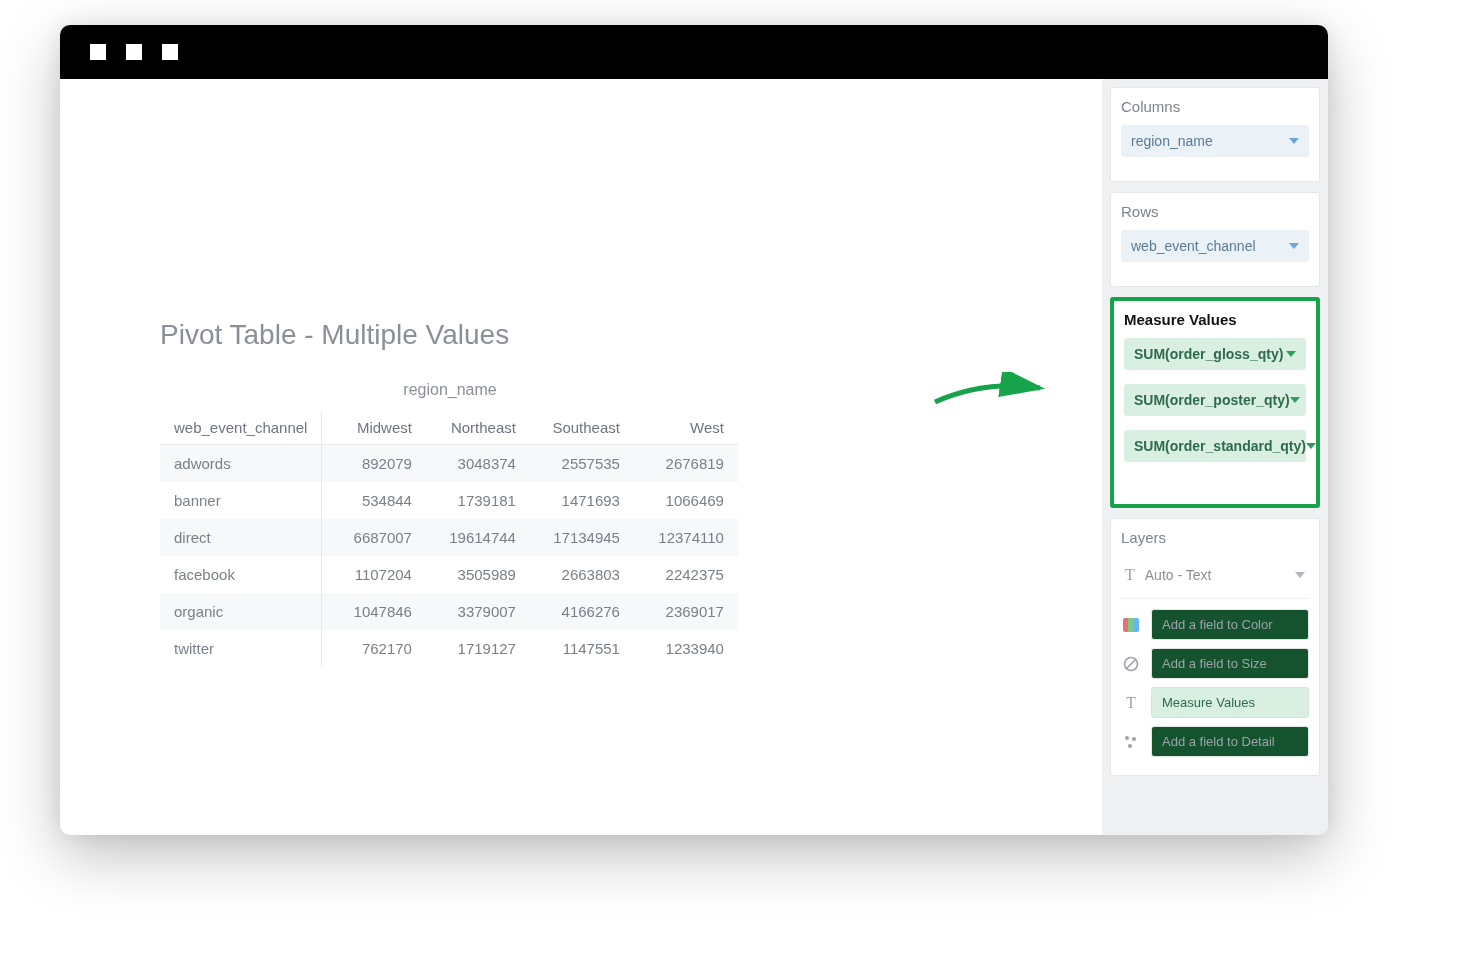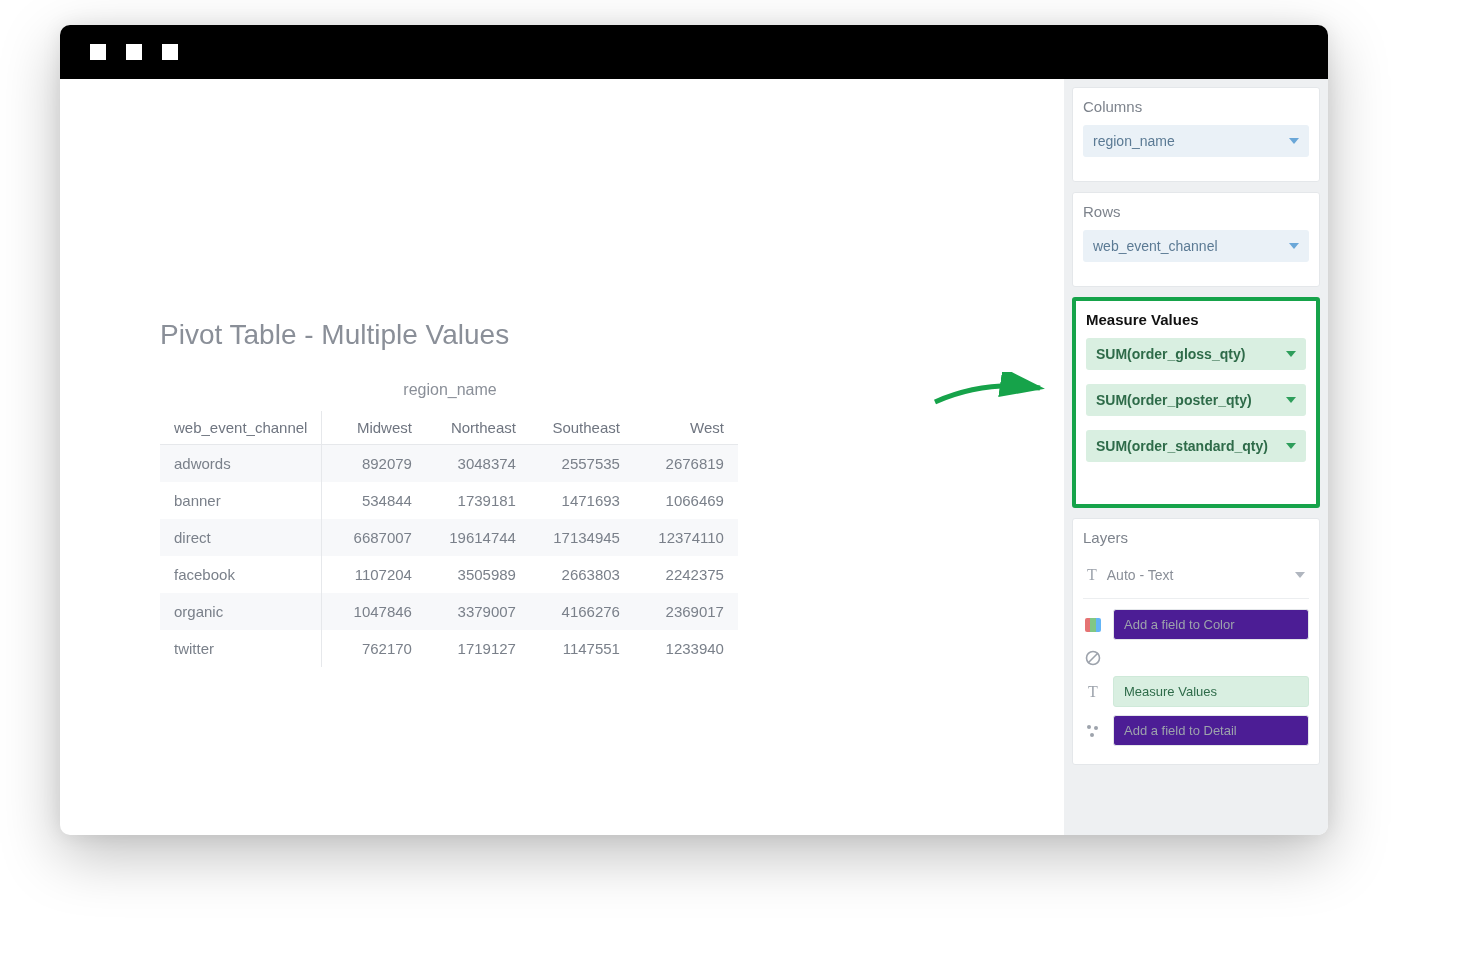--- a/index.html
+++ b/index.html
@@ -75,21 +75,21 @@
     font-weight: 500;
     color: #7a808a;
     border-right: 1px solid #e6e8eb;
     margin-top: 8px;
   }
   table.pivot tbody tr:nth-child(odd) { background: #f7f8fa; }
   table.pivot tbody tr:nth-child(even) { background: #fff; }
 
   
   .sidebar {
-    width: 264px;
+    width: 226px;
     background: #eef0f2;
     padding: 8px;
     display: flex; flex-direction: column; gap: 10px;
     position: relative;
   }
   .panel {
     background: #fff;
     border: 1px solid #e4e7ea;
     border-radius: 3px;
     padding: 10px 10px 18px 10px;
@@ -170,21 +170,21 @@
     margin-bottom: 8px;
   }
   .layer-icon {
     width: 20px; height: 20px; display: flex; align-items: center; justify-content: center;
     color: #9da3ac;
     flex-shrink: 0;
   }
   .layer-field {
     flex: 1;
     border: 1px solid #e4e7ea;
-    background: #4c1d95;
+    background: #14532d;
     border-radius: 3px;
     padding: 7px 10px;
     font-size: 13px;
     color: #9da3ac;
     display: flex; align-items: center; justify-content: space-between;
   }
   .layer-field.filled {
     background: #d9efe1;
     color: #2e6b49;
     border-color: #cfe9d9;
@@ -339,20 +339,23 @@
             <span>Add a field to Color</span>
           </div>
         </div>
         <div class="layer-row">
           <div class="layer-icon ic-size">
             <svg width="18" height="18" viewBox="0 0 18 18">
                 <circle cx="9" cy="9" r="6.5" fill="none" stroke="#9da3ac" stroke-width="1.6"></circle>
                 <path d="M4 14 L14 4" stroke="#9da3ac" stroke-width="1.6"></path>
               </svg>
           </div>
+          <div class="layer-field">
+            <span>Add a field to Size</span>
+          </div>
         </div>
         <div class="layer-row">
           <div class="layer-icon">
               <span class="ic-text">T</span>
             </div>
           <div class="layer-field filled">
             <span>Measure Values</span>
             <span class="caret"></span>
           </div>
         </div>

